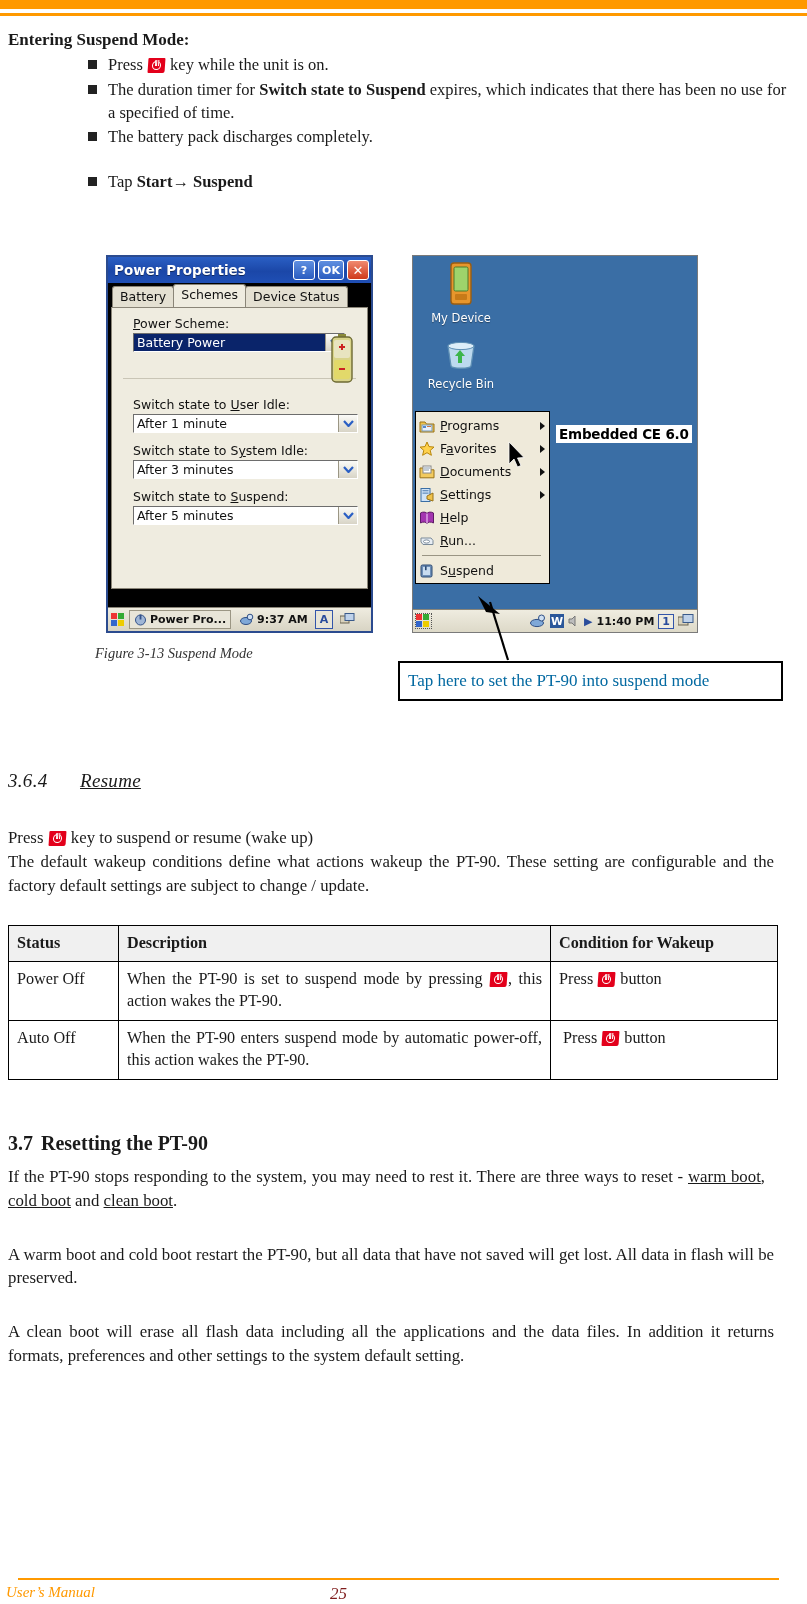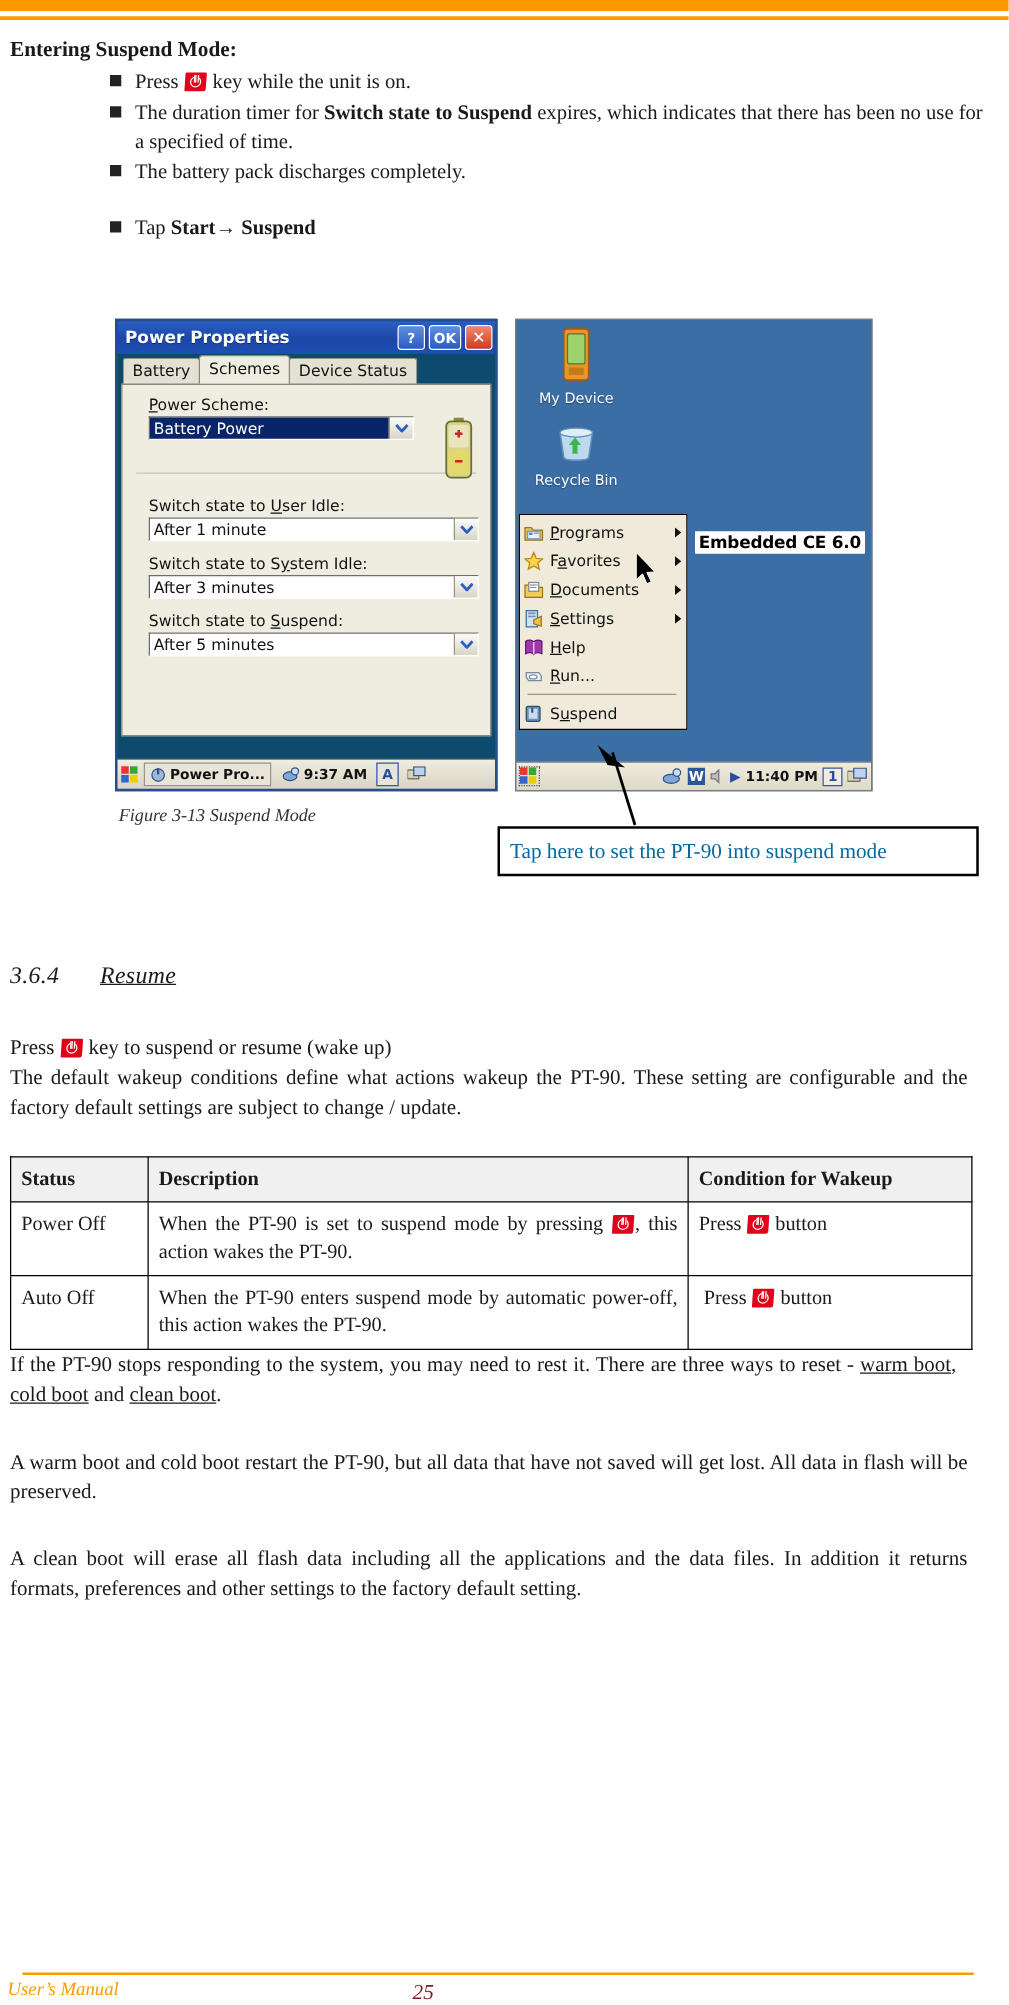--- a/index.html
+++ b/index.html
@@ -75,22 +75,22 @@
   .pwr .bar{
     position:absolute; left:7.4px; top:1.6px;
     width:1.8px; height:6.2px; background:#fff;
   }
 
   
   .figs { position:absolute; left:0; top:250px; width:807px; height:400px; }
 
   
   .dlg {
-    position:absolute; left:92px; top:5px; width:306px; height:378px;
-    background:#0c4a6e;
+    position:absolute; left:106px; top:5px; width:267px; height:378px;
+    background:#000000;
     border:2px solid #2b4b8f;
     font-family:"DejaVu Sans", sans-serif;
   }
   .dlg-title {
     height:26px;
     background:linear-gradient(to bottom,#2a5fc4 0%,#1b47a8 55%,#1f4fb5 100%);
     display:flex; align-items:center; padding:0 2px 0 6px;
   }
   .dlg-title .t {
     color:#fff; font-size:13.5px; font-weight:bold; flex:1;
@@ -592,27 +592,30 @@
         <td><span>Press </span><span class="pwr"><span class="bar"></span></span><span> button</span></td>
       </tr>
       <tr>
         <td>Auto Off</td>
         <td class="desc">When the PT-90 enters suspend mode by automatic power-off, this action wakes the PT-90.</td>
         <td>&nbsp;<span>Press </span><span class="pwr"><span class="bar"></span></span><span> button</span></td>
       </tr>
     </tbody>
   </table>
 
+  <h2 class="sect7" style="margin-top:52px">
+    <span class="n">3.7</span><span>Resetting the PT-90</span>
+  </h2>
 
   <p class="body">
     <span>If the PT-90 stops responding to the system, you may need to rest it. There are three ways to reset - </span><span class="ul-text">warm boot</span><span>,&nbsp;&nbsp; </span><span class="ul-text">cold boot</span><span> and </span><span class="ul-text">clean boot</span><span>.</span>
   </p>
 
   <p class="body gap">A warm boot and cold boot restart the PT-90, but all data that have not saved will get lost. All data in flash will be preserved.</p>
-  <p class="body gap">A clean boot will erase all flash data including all the applications and the data files. In addition it returns formats, preferences and other settings to the factory default setting.</p>
+  <p class="body gap">A clean boot will erase all flash data including all the applications and the data files. In addition it returns formats, preferences and other settings to the system default setting.</p>
 </div>
 
 <div class="footer">
   <div class="foot-rule"></div>
   <div class="foot-row" style="position:relative">
     <span class="foot-left">User’s Manual</span>
     <span class="foot-page">25</span>
   </div>
 </div>
 

